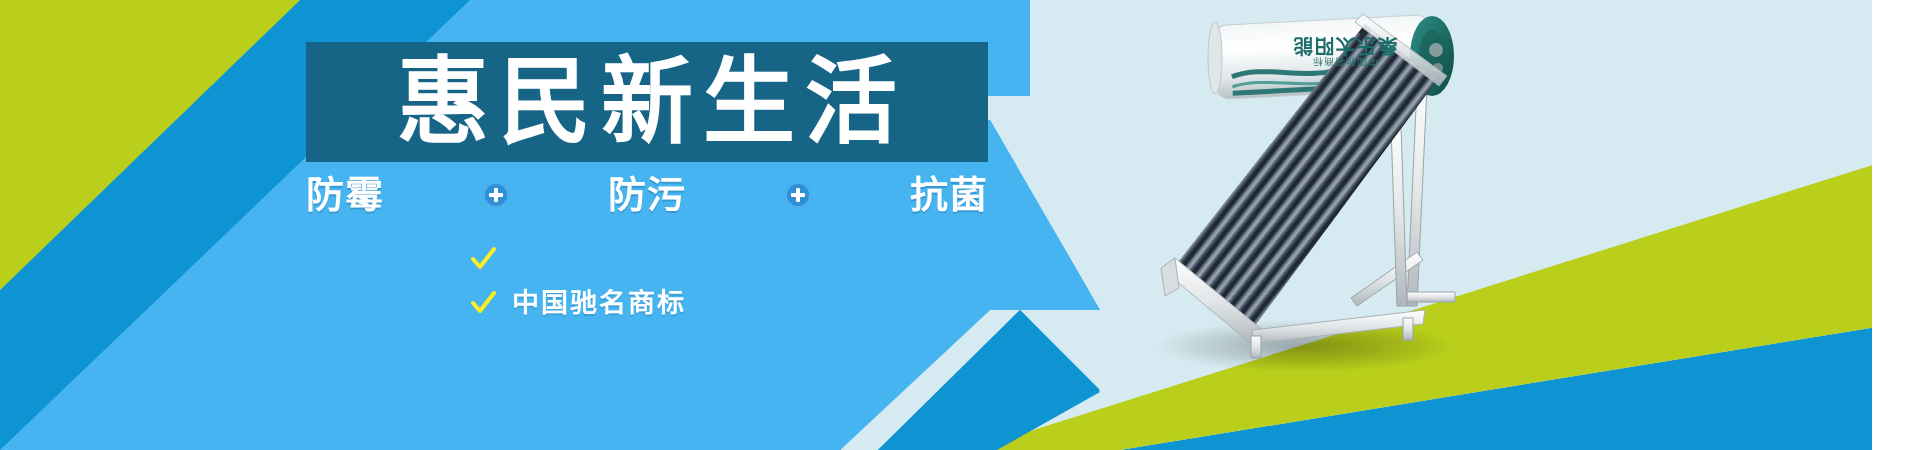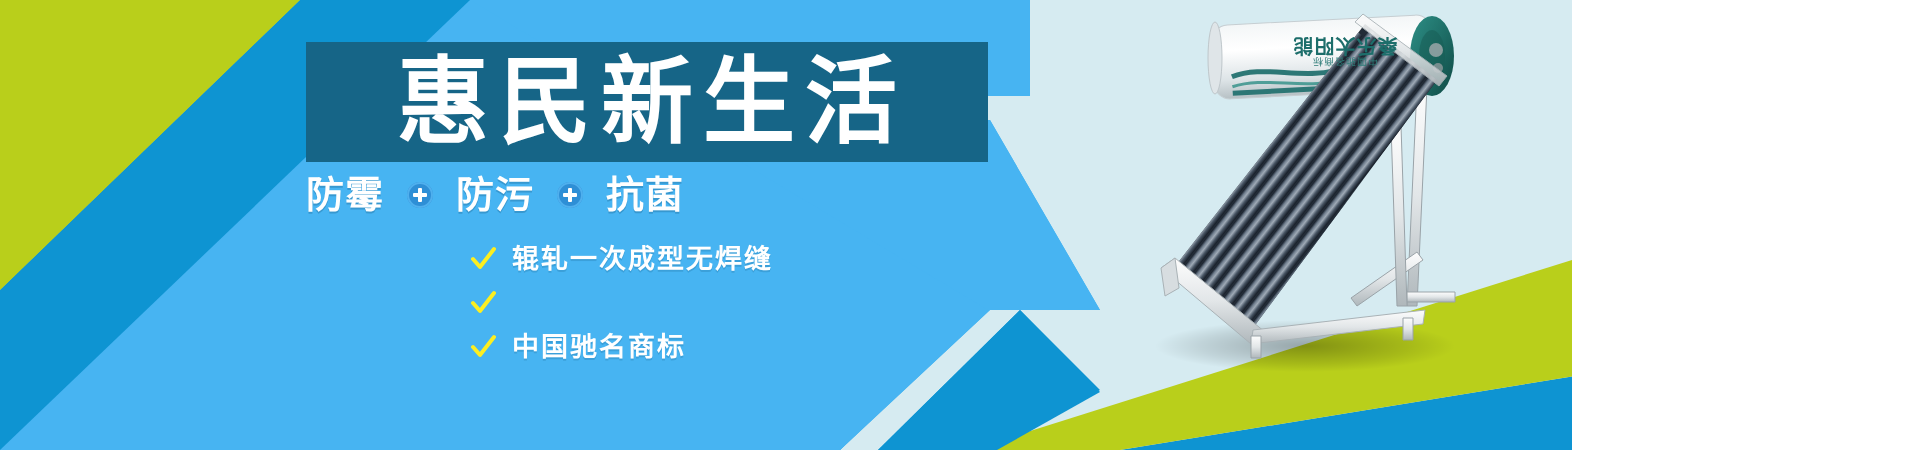--- a/index.html
+++ b/index.html
@@ -1,21 +1,21 @@
 <!DOCTYPE html>
 <html lang="zh-CN"><head>
 <meta charset="utf-8">
 <title>Banner</title>
 <style>
   html,body{margin:0;padding:0;background:#ffffff;}
   body{font-family:"Liberation Sans","DejaVu Sans",sans-serif;}
 
   #banner{
     position:relative;
-    width:1572px;
+    width:1872px;
     height:450px;
     overflow:hidden;
     background:#D6EBF1;
   }
 
   
   .bg-layer{position:absolute;inset:0;}
   .bg-layer svg{display:block;width:1920px;height:450px;}
 
   
@@ -39,21 +39,21 @@
     transform:scaleY(1.04);
   }
 
   
   #subtitle{
     position:absolute;
     left:306px; top:176px;
     width:682px;
     display:flex;
     align-items:center;
-    justify-content:flex-start;
+    justify-content:space-between;
     gap:23px;
     white-space:nowrap;
   }
   .sub-word{
     color:#ffffff;
     font-size:38px;
     font-weight:bold;
     line-height:1;
     letter-spacing:1px;
     text-shadow:0 2px 0 rgba(20,90,130,.30);
@@ -205,26 +205,20 @@
   <div id="subtitle">
     <span class="sub-word">防霉</span>
     <span class="plus-badge"></span>
     <span class="sub-word">防污</span>
     <span class="plus-badge"></span>
     <span class="sub-word">抗菌</span>
   </div>
 
   <div id="features">
 
-    <div class="feature-row">
-      <svg class="check-icon" viewBox="0 0 26 26">
-        <path d="M3 13 L10 21 L24 3" fill="none" stroke="#FCEE21" stroke-width="4" stroke-linecap="round" stroke-linejoin="round"></path>
-      </svg>
-      <span class="feature-label">辊轧一次成型无焊缝</span>
-    </div>
 
 
     <div class="feature-row">
       <svg class="check-icon" viewBox="0 0 26 26">
         <path d="M3 13 L10 21 L24 3" fill="none" stroke="#FCEE21" stroke-width="4" stroke-linecap="round" stroke-linejoin="round"></path>
       </svg>
     </div>
 
 
     <div class="feature-row">

